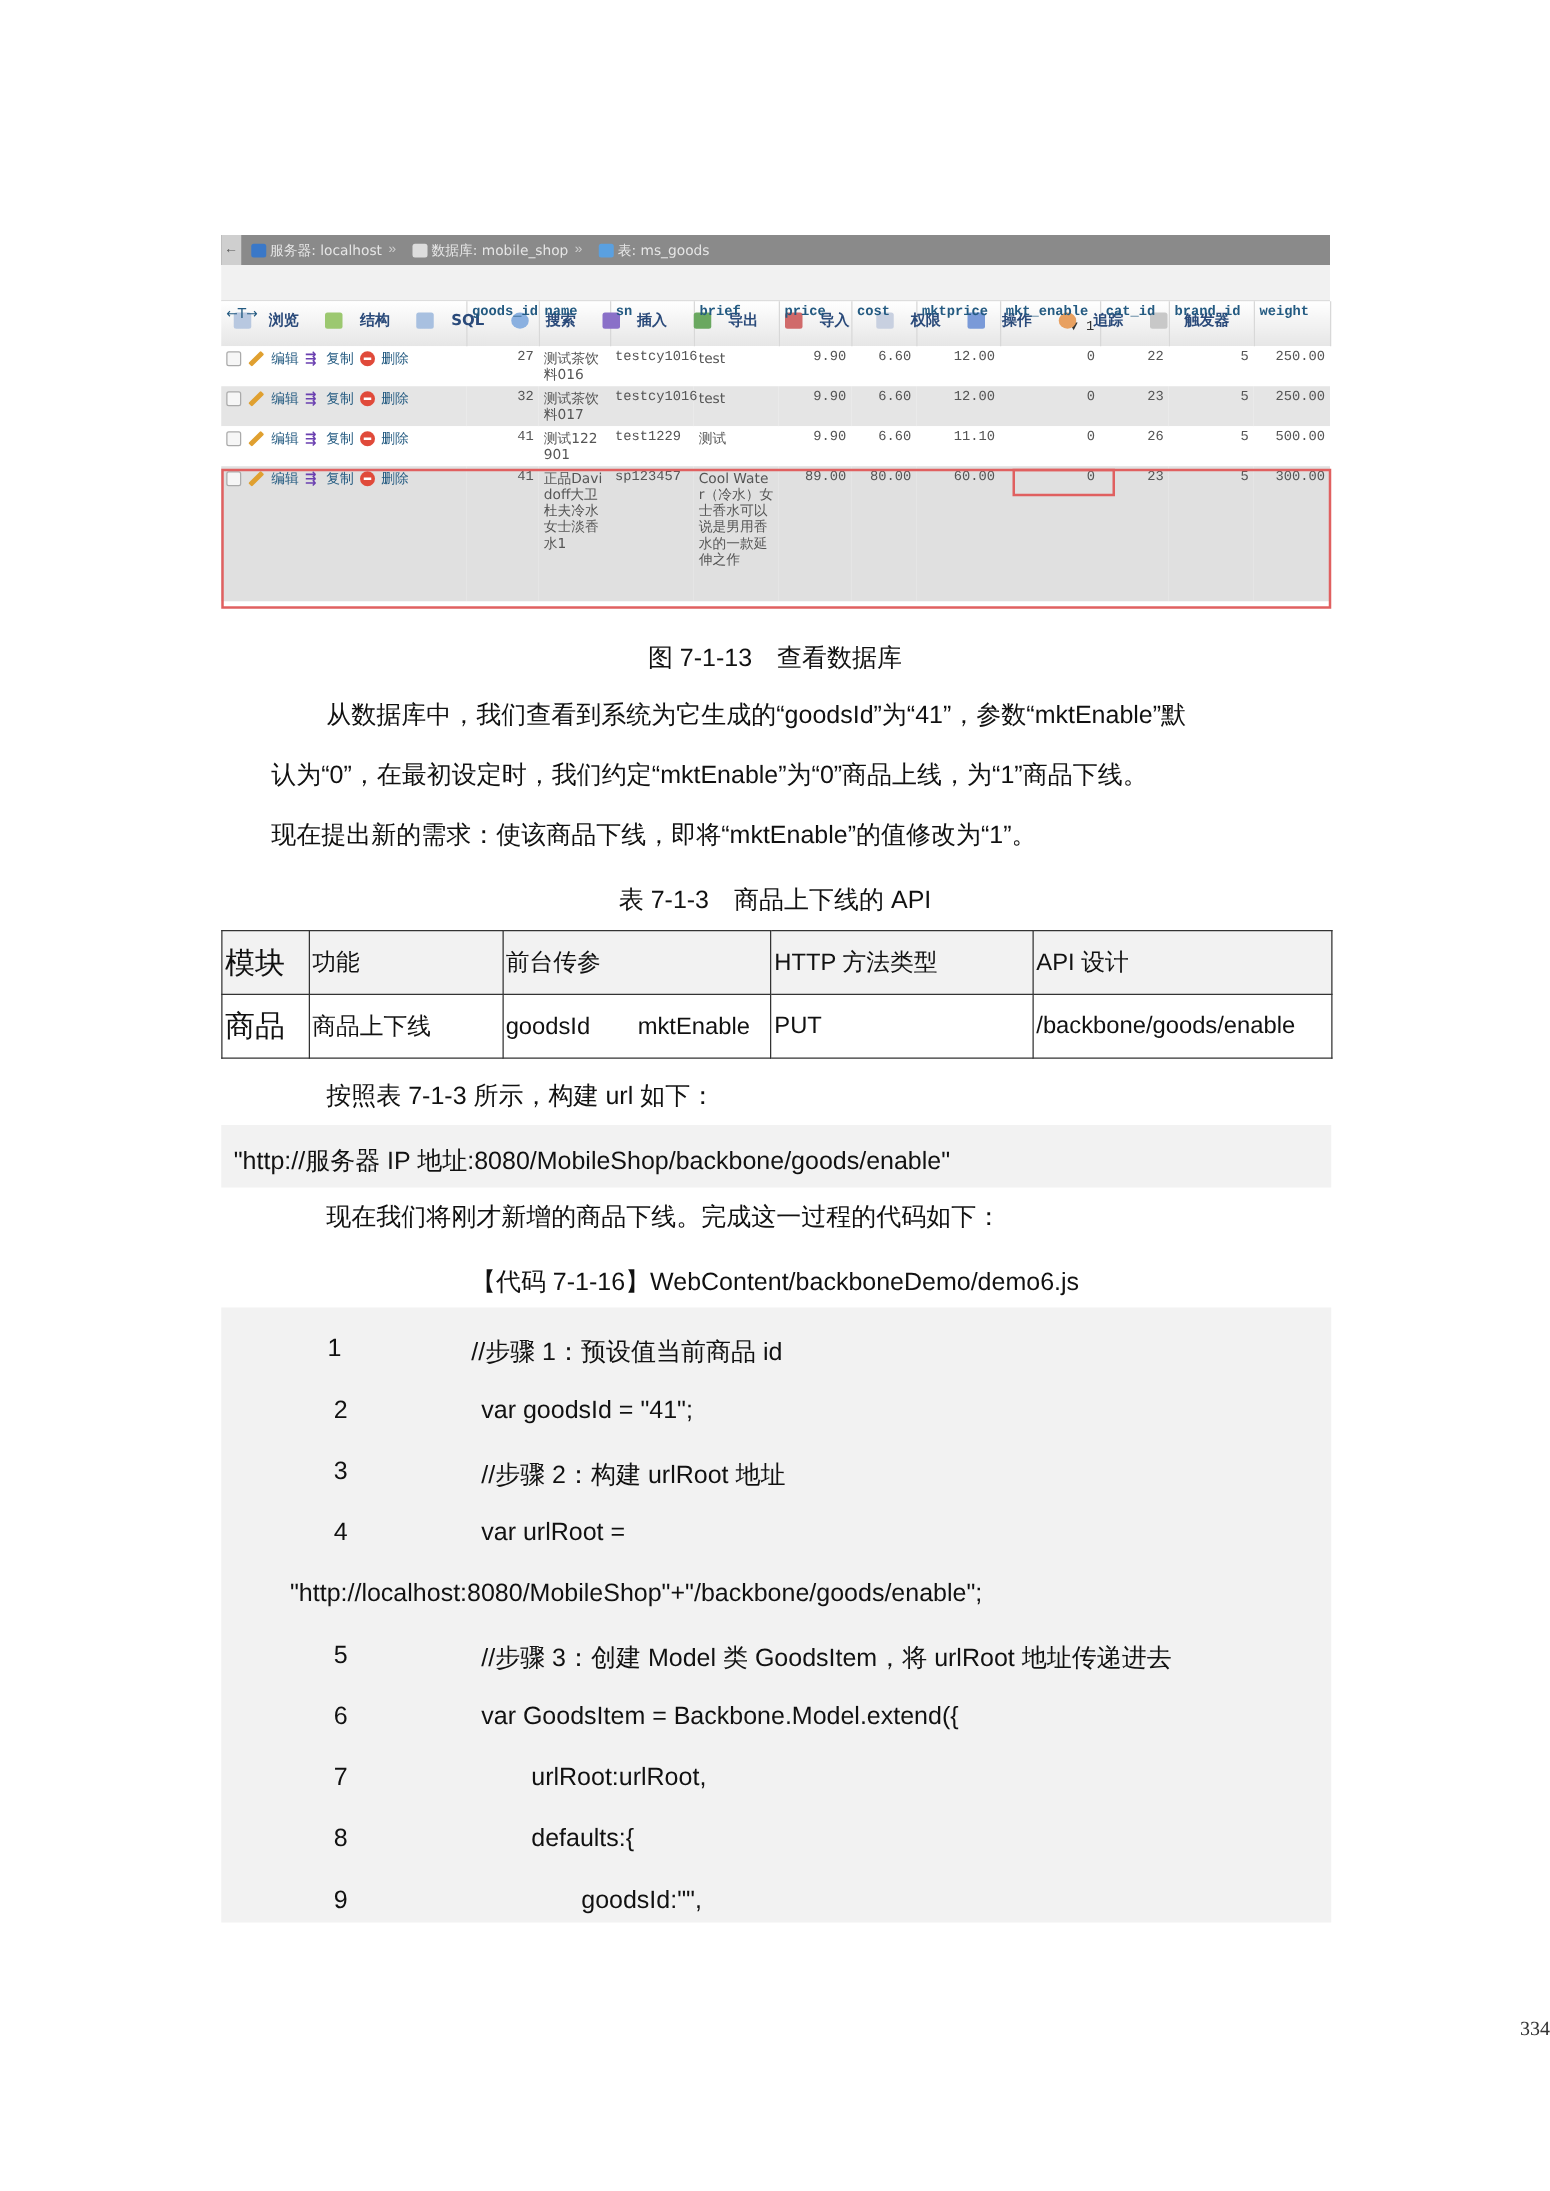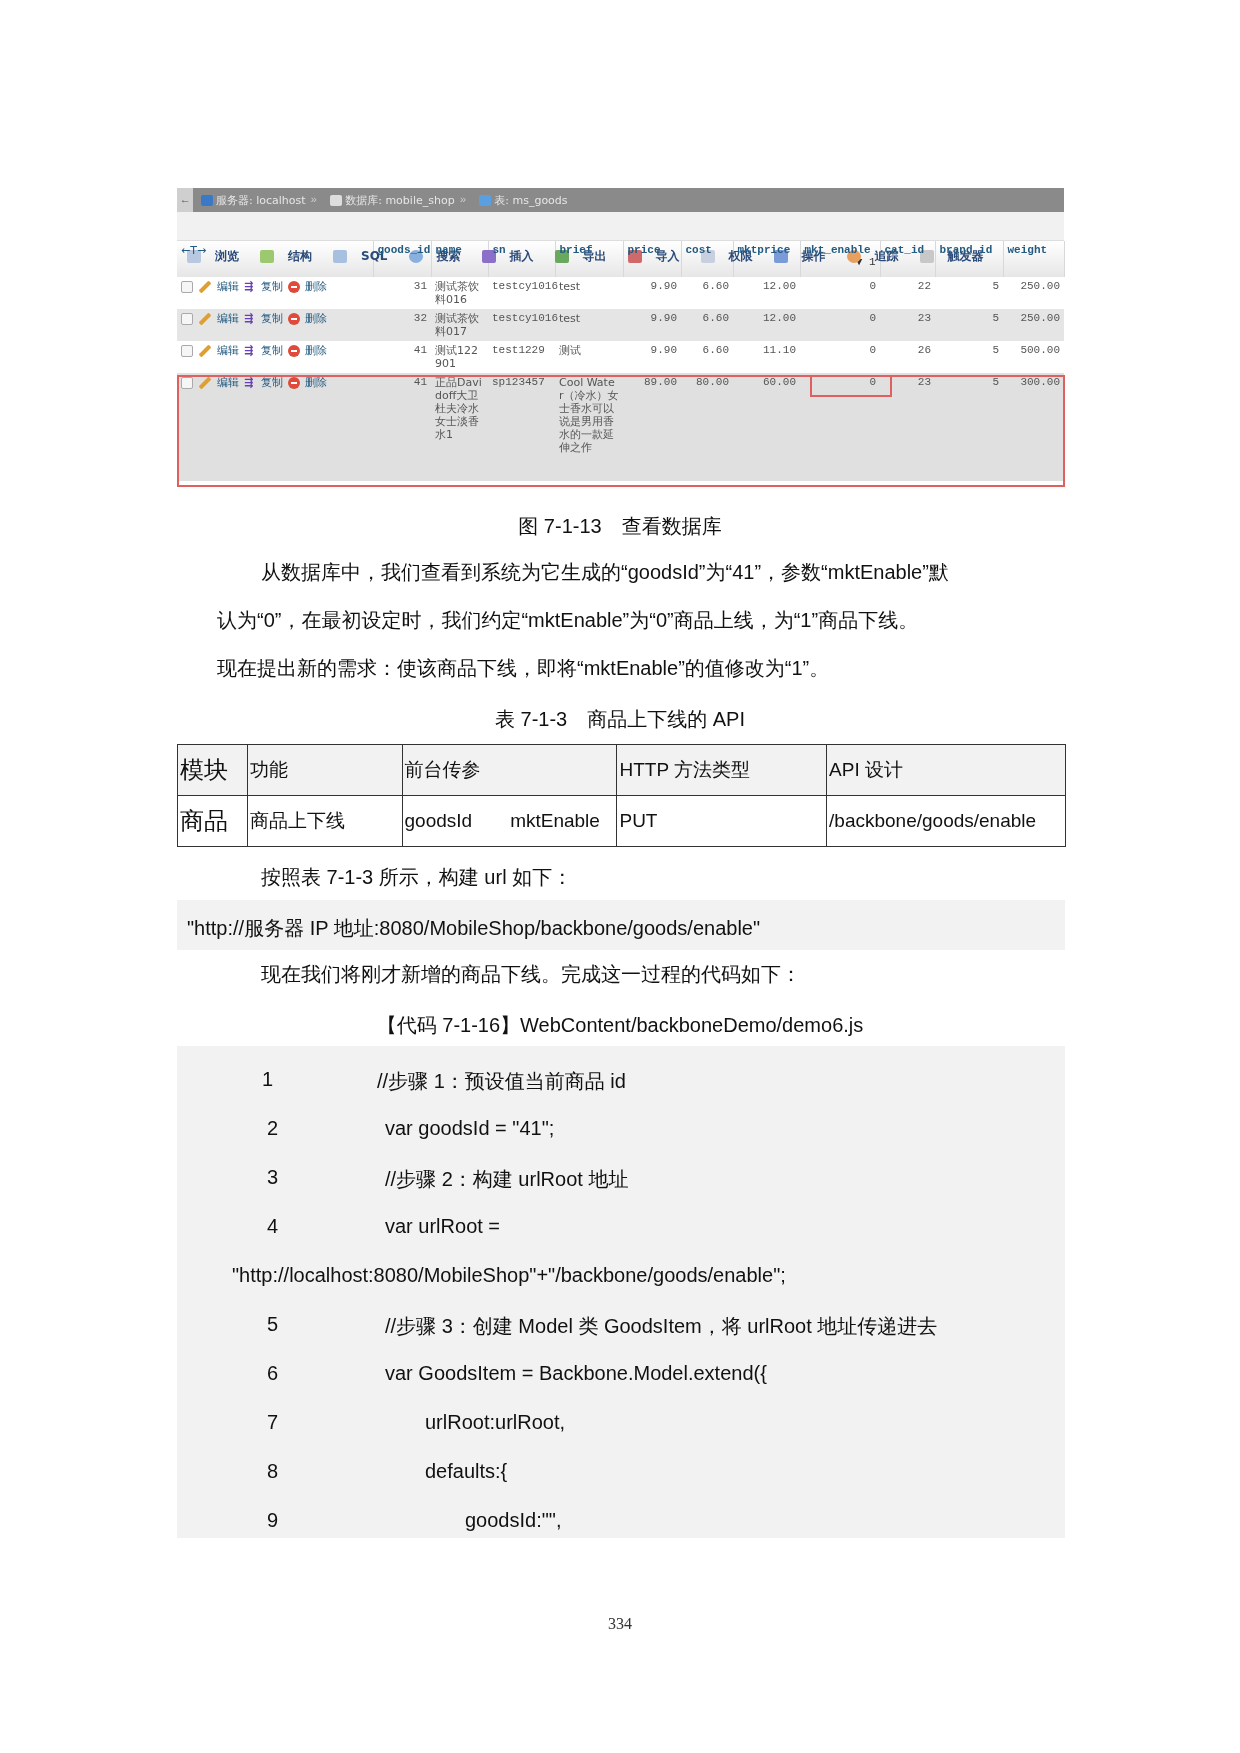--- a/index.html
+++ b/index.html
@@ -41,21 +41,21 @@
   
   .caption { position:absolute; left:0; width:1240px; text-align:center; font-size:20px; }
   .para { position:absolute; left:177px; width:888px; font-size:20px; line-height:20px;margin-left:40px; }
   .indent { text-indent:44px; }
   .apitable { position:absolute; left:177px; top:744px; width:889px; border-collapse:collapse; font-size:19px; }
   .apitable td { border:1.5px solid #333; height:50px; padding:0 2px; vertical-align:middle;margin-left:48px; }
   .apitable tr.head td { background:#f2f2f2; }
   .apitable td.big { font-size:24px; font-family:"DejaVu Serif", serif; }
   .shade { position:absolute; left:177px; width:888px; background:#f2f2f2; }
   .codeline { position:absolute; font-size:20px; white-space:nowrap; }
-  .pageno { position:absolute; left:0; width:1240px; top:1615px; text-align:center;
+  .pageno { position:absolute; left:0; width:1240px; top:1615px; text-align:right;
             font-family:"Liberation Serif", serif; font-size:16px; color:#333; }
 </style>
 </head>
 <body>
 
 <div class="pma">
   <div class="crumbs">
     <span class="arrow">←</span>
     <span class="crumb">
       <span class="ic" style="background:#3a78c8"></span>
@@ -157,21 +157,21 @@
             <div class="actions">
               <span class="cb"></span>
               <span class="pencil"></span>
               <span>编辑</span>
               <span class="copyic">⇶</span>
               <span>复制</span>
               <span class="delic"></span>
               <span>删除</span>
             </div>
           </td>
-          <td class="num">31</td>
+          <td class="num">27</td>
           <td class="cn" style="word-break: break-all;">测试茶饮料016</td>
           <td>testcy1016</td>
           <td class="cn" style="word-break: break-all;">test</td>
           <td class="num">9.90</td>
           <td class="num">6.60</td>
           <td class="num">12.00</td>
           <td class="num">0</td>
           <td class="num">22</td>
           <td class="num">5</td>
           <td class="num">250.00</td>

